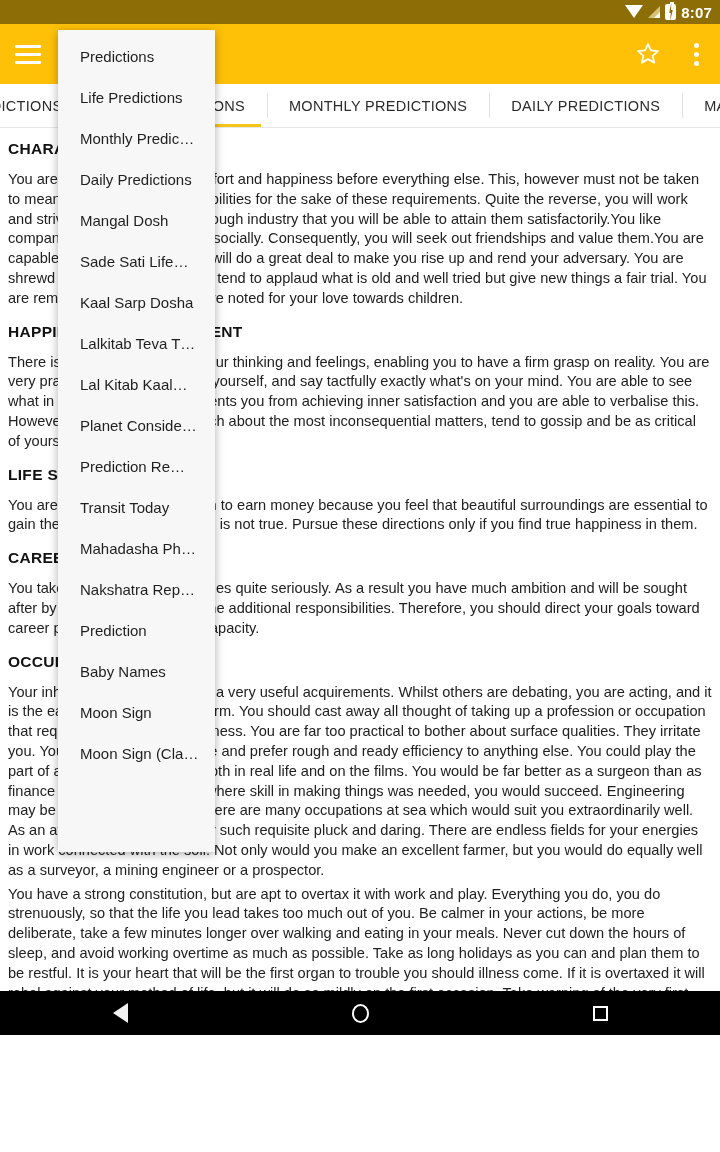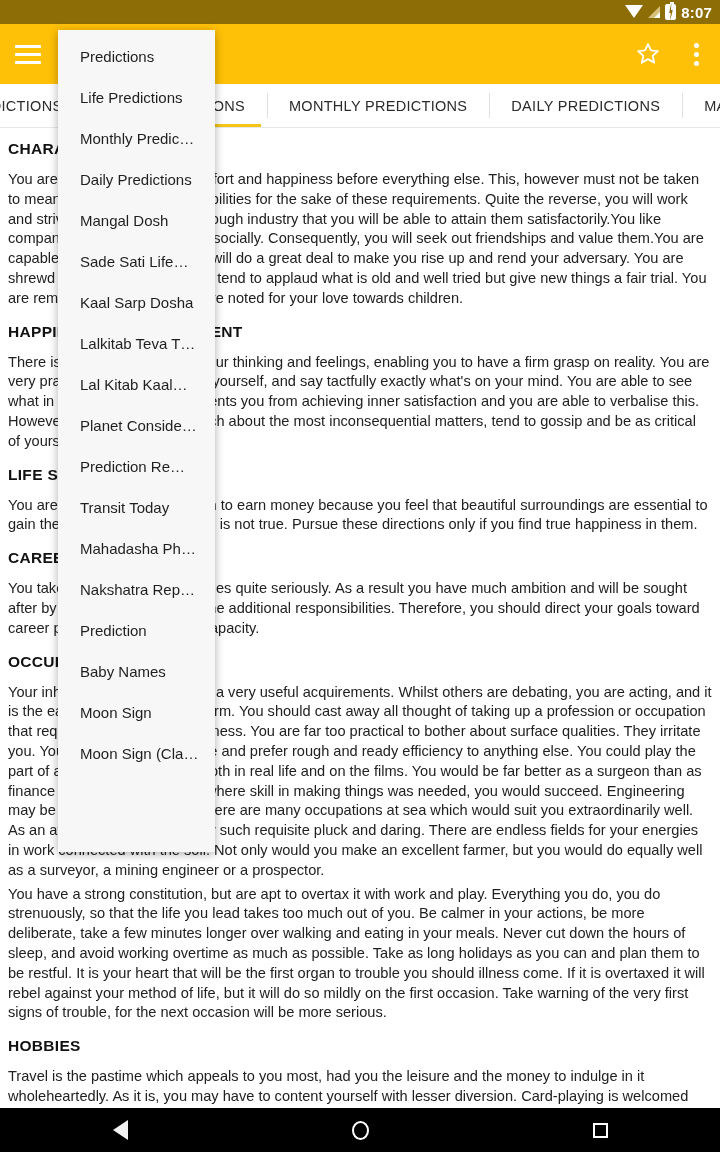--- a/index.html
+++ b/index.html
@@ -2,21 +2,21 @@
 <html><head>
 <meta charset="utf-8">
 <style>
   * { box-sizing: border-box; margin: 0; padding: 0; }
   html, body {
     width: 720px; height: 1152px;
     background: #ffffff;
     font-family: "Liberation Sans", sans-serif;
     overflow: hidden;
   }
-  #app { position: relative; width: 720px; height: 1152px; overflow: hidden; }
+  #app { position: relative; width: 720px; height: 1035px; overflow: hidden; }
 
   
   .status-bar {
     position: absolute; top: 0; left: 0;
     width: 720px; height: 24px;
     background: #8c6d06;
     display: flex; align-items: center; justify-content: flex-end;
     padding-right: 8px; gap: 5px;
   }
   .status-bar .icon { display: flex; align-items: center; }

